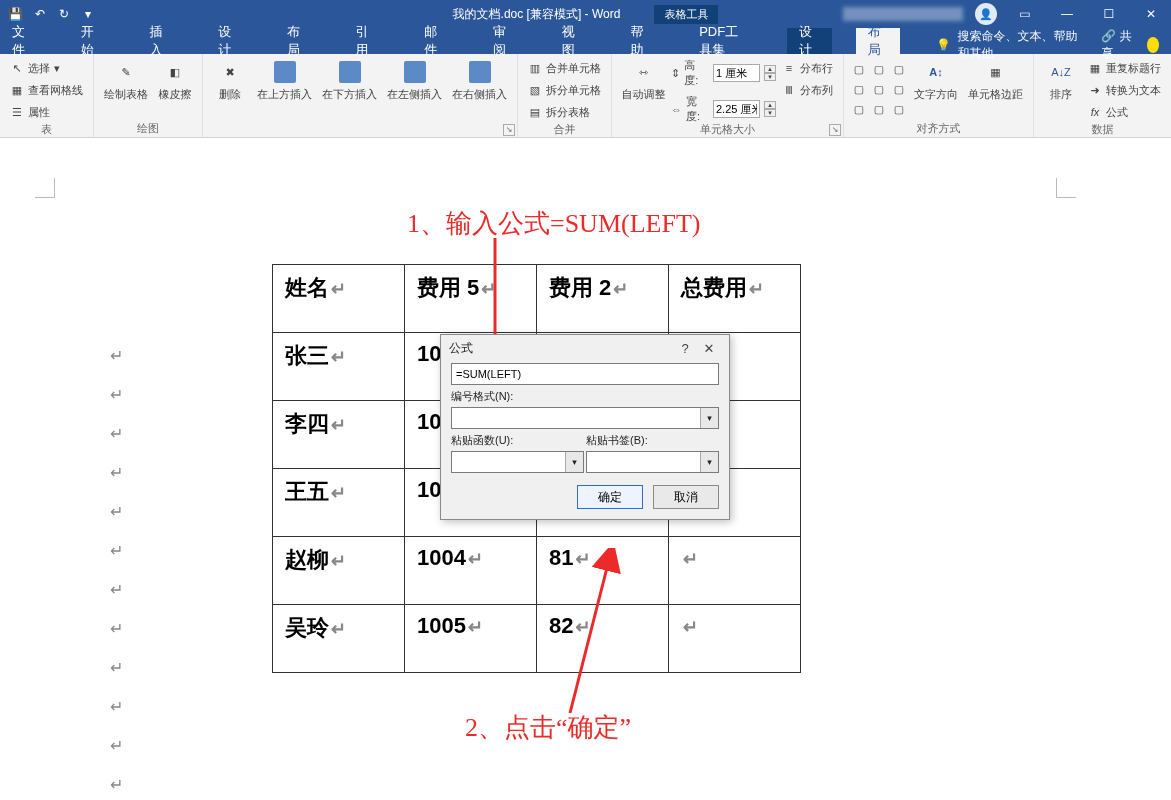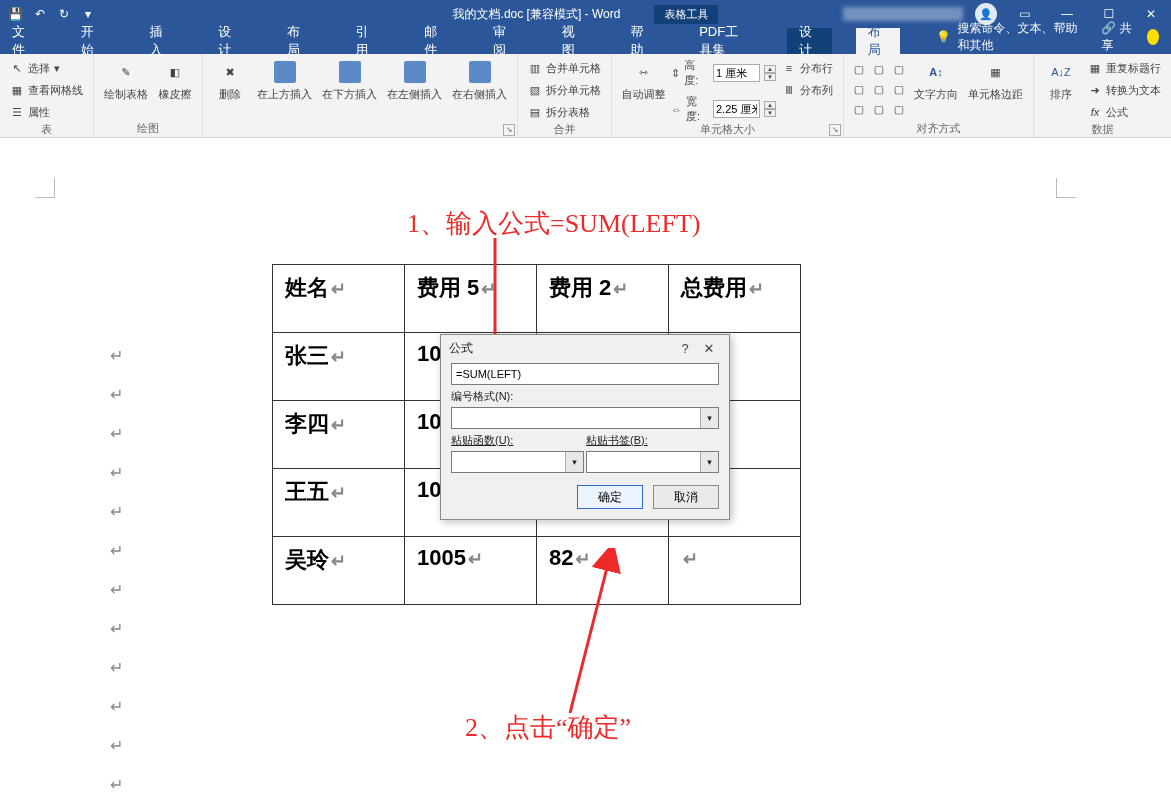--- a/index.html
+++ b/index.html
@@ -10,21 +10,21 @@
 .titlebar .qat { display: flex; gap: 4px; padding: 0 6px; align-items: center; }
 .titlebar .qat span { width: 20px; height: 20px; display: inline-flex; align-items: center; justify-content: center; cursor: pointer; }
 .titlebar .doc-title { position: absolute; left: 50%; transform: translateX(-50%); white-space: nowrap; display: flex; align-items: center; gap: 4px; }
 .titlebar .rightctrls { margin-left: auto; display: flex; align-items: center; gap: 2px; }
 .titlebar .rightctrls .sysbtn { width: 40px; height: 28px; display: inline-flex; align-items: center; justify-content: center; cursor: pointer; }
 .tabletool { background: #124078; padding: 2px 10px; font-size: 11px; margin-left: 30px; }
 .avatar { width: 22px; height: 22px; border-radius: 50%; background: #e1e9f5; color: #2b579a; display: inline-flex; align-items: center; justify-content: center; font-size: 11px; margin: 0 6px; }
 .blurname { width: 120px; height: 14px; background: rgba(255,255,255,.35); filter: blur(2px); margin-right: 4px; }
 
 
-.tabsrow { height: 26px; background: #2b579a; display: flex; align-items: flex-end; color: #fff; font-size: 13px; position: relative; gap: 24px; }
+.tabsrow { height: 26px; background: #2b579a; display: flex; align-items: flex-start; color: #fff; font-size: 13px; position: relative; gap: 24px; }
 .tabsrow .tab { padding: 0 12px; height: 26px; display: inline-flex; align-items: center; cursor: pointer; }
 .tabsrow .tab.context { background: #124078; }
 .tabsrow .tab.contextactive { background: #f3f3f3; color: #2b579a; }
 .tabsrow .tell { margin-left: 12px; display: flex; align-items: center; gap: 6px; opacity: .95; font-size: 12px; }
 .tabsrow .share { margin-left: auto; display: flex; align-items: center; gap: 6px; padding-right: 12px; font-size: 12px; }
 .smile { width: 16px; height: 16px; border-radius: 50%; background: #ffdd00; display: inline-block; margin-left: 8px; }
 
 
 .ribbon { height: 84px; background: #f3f3f3; border-bottom: 1px solid #d4d4d4; display: flex; font-size: 11px; color: #444; }
 .ribgroup { border-right: 1px solid #e0e0e0; padding: 2px 6px; display: flex; flex-direction: column; justify-content: space-between; align-items: center; position: relative; }
@@ -61,21 +61,21 @@
 
 .dialog { position: absolute; left: 440px; top: 196px; width: 290px; background: #f0f0f0; border: 1px solid #8a8a8a; box-shadow: 2px 2px 8px rgba(0,0,0,.25); font-size: 12px; color: #222; }
 .dialog .dtitle { height: 26px; display: flex; align-items: center; padding: 0 8px; background: #f0f0f0; }
 .dialog .dtitle .spacer { flex: 1; }
 .dialog .dtitle .dbtn { width: 24px; text-align: center; cursor: pointer; font-size: 13px; color: #444; }
 .dialog .dbody { padding: 2px 10px 10px 10px; }
 .dialog label { display: block; font-size: 11px; margin: 4px 0 3px 0; }
 .dialog input.txt, .dialog .combo { width: 100%; height: 22px; border: 1px solid #7a7a7a; background: #fff; font-size: 11px; padding: 0 4px; }
 .dialog .combo { display: flex; align-items: center; position: relative; }
 .dialog .combo .cbtn { position: absolute; right: 0; top: 0; width: 18px; height: 20px; background: #e8e8e8; border-left: 1px solid #aaa; text-align: center; font-size: 9px; line-height: 20px; cursor: pointer; }
-.dialog .row2 { display: flex; gap: 2px; text-decoration: underline; }
+.dialog .row2 { display: flex; gap: 2px; }
 .dialog .row2 > div { flex: 1; }
 .dialog .btns { display: flex; justify-content: flex-end; gap: 10px; margin-top: 12px; }
 .dialog .btns button { width: 66px; height: 24px; border: 1px solid #8a8a8a; background: #e9e9e9; font-size: 12px; cursor: pointer; }
 .dialog .btns button.primary { border: 1.5px solid #2b6cd1; background: #eef4fd; }
 
 .generic-icon{display:inline-block;background:#5b8ac7;border-radius:2px;}
 </style>
 </head>
 <body>
 
@@ -344,20 +344,26 @@
       <td></td>
       <td></td>
     </tr>
     <tr>
       <td><span>王五</span><span class="pm">↵</span></td>
       <td><span>100</span></td>
       <td></td>
       <td></td>
     </tr>
     <tr>
+      <td><span>赵柳</span><span class="pm">↵</span></td>
+      <td><span>1004</span><span class="pm">↵</span></td>
+      <td><span>81</span><span class="pm">↵</span></td>
+      <td><span class="pm">↵</span></td>
+    </tr>
+    <tr>
       <td><span>吴玲</span><span class="pm">↵</span></td>
       <td><span>1005</span><span class="pm">↵</span></td>
       <td><span>82</span><span class="pm">↵</span></td>
       <td><span class="pm">↵</span></td>
     </tr>
   </tbody>
     </table>
 
   <div class="anno" style="left:407px; top:68px;">1、输入公式=SUM(LEFT)</div>
   <svg class="arrow" style="left:480px; top:100px;" width="30" height="160">

